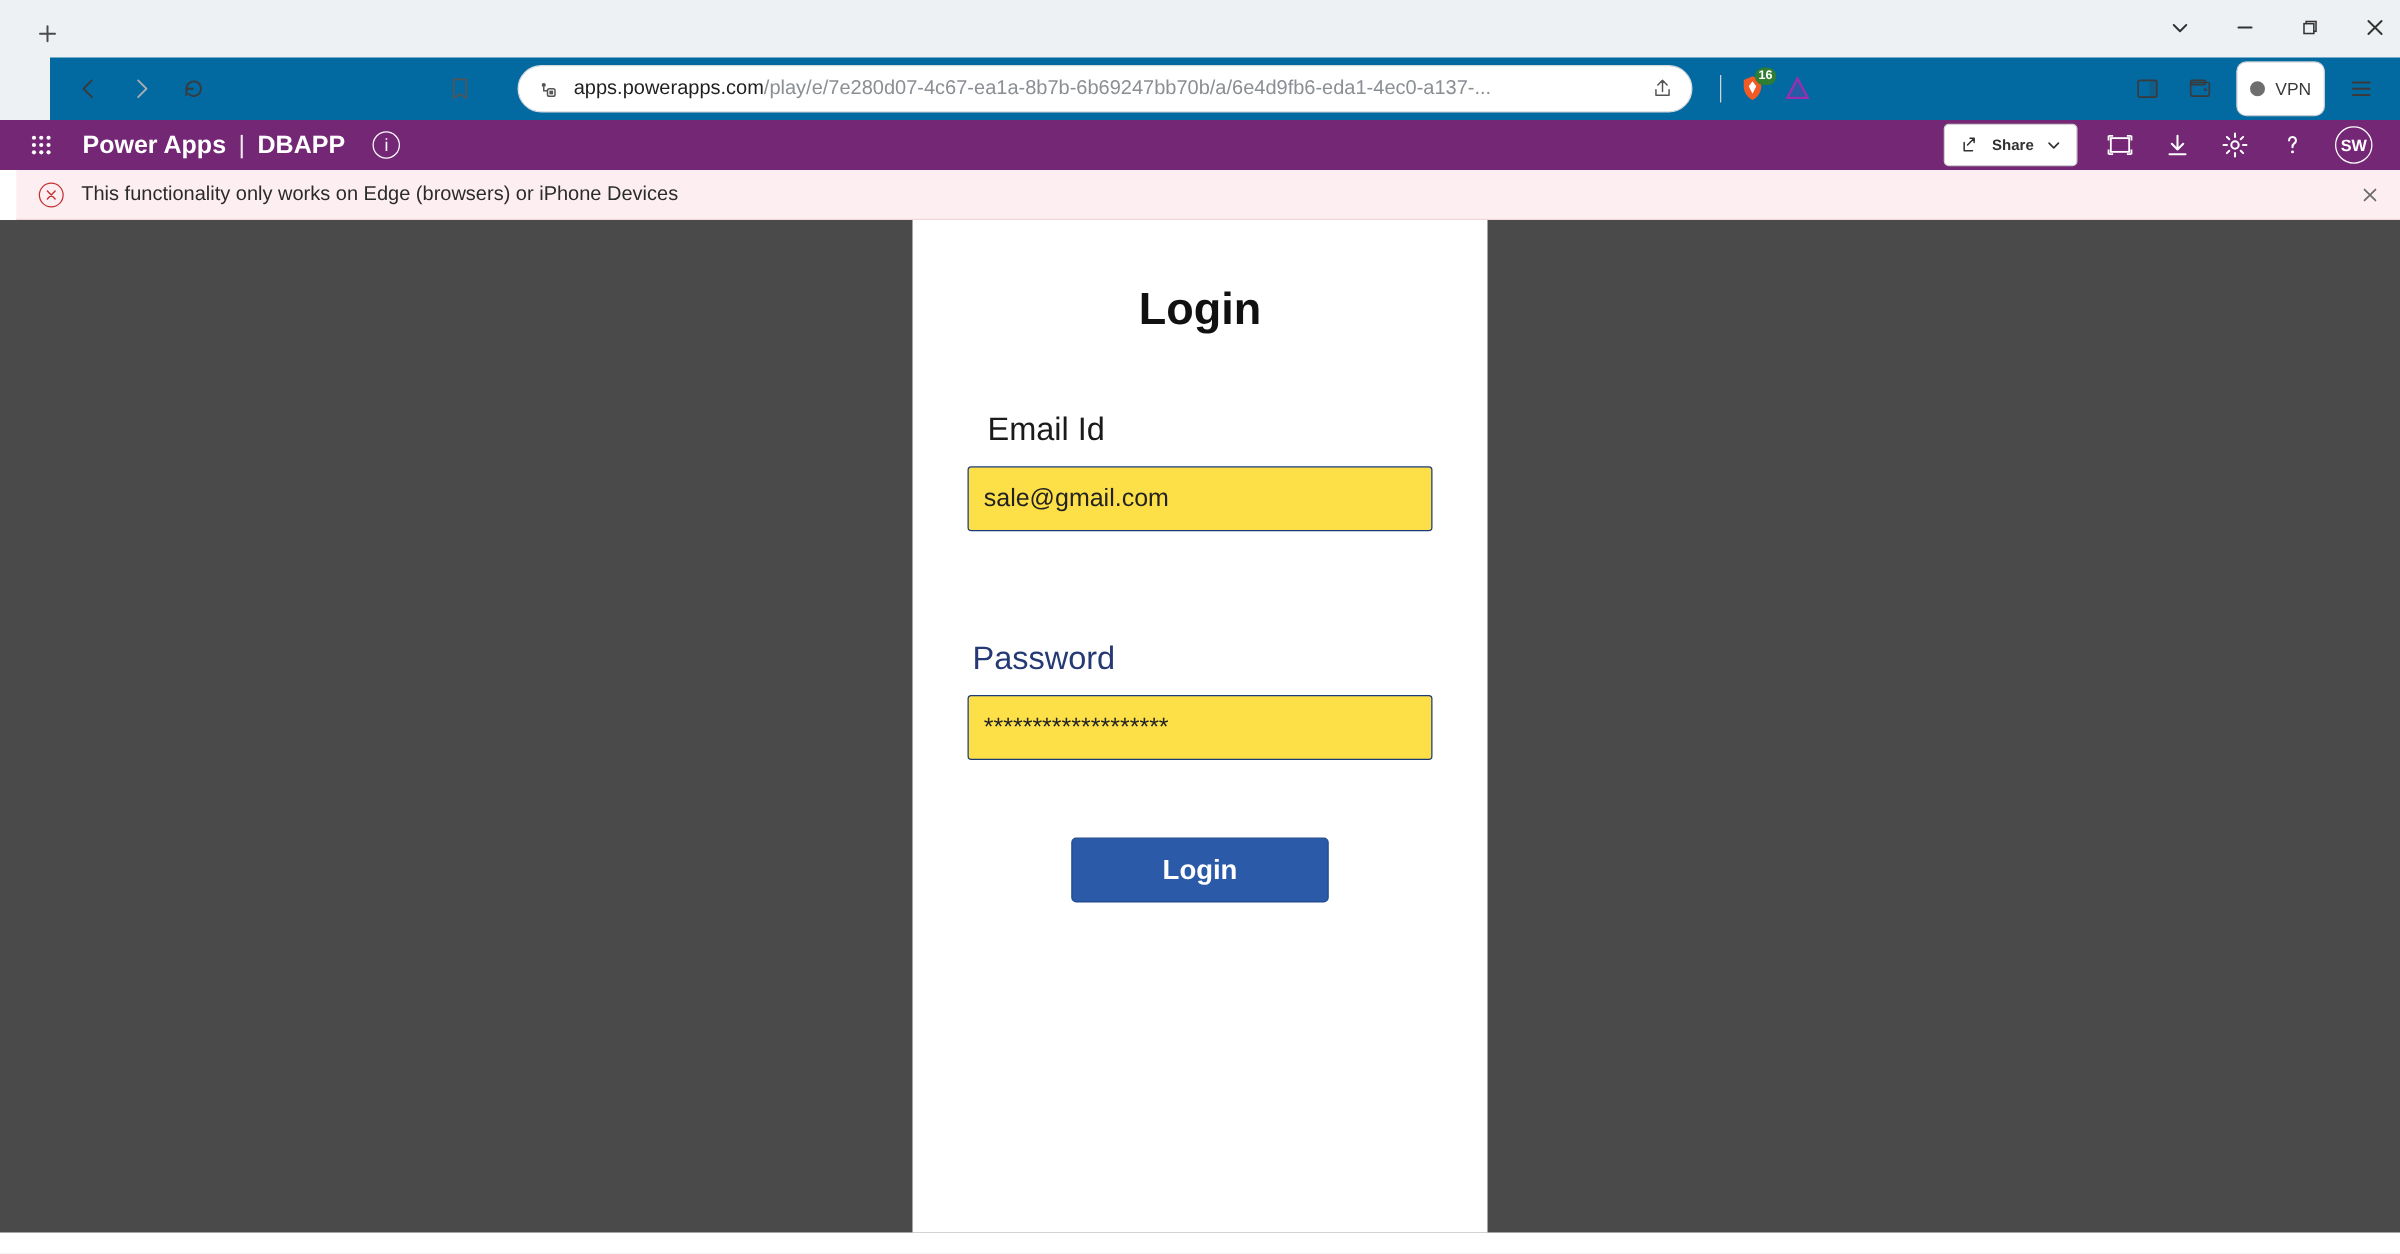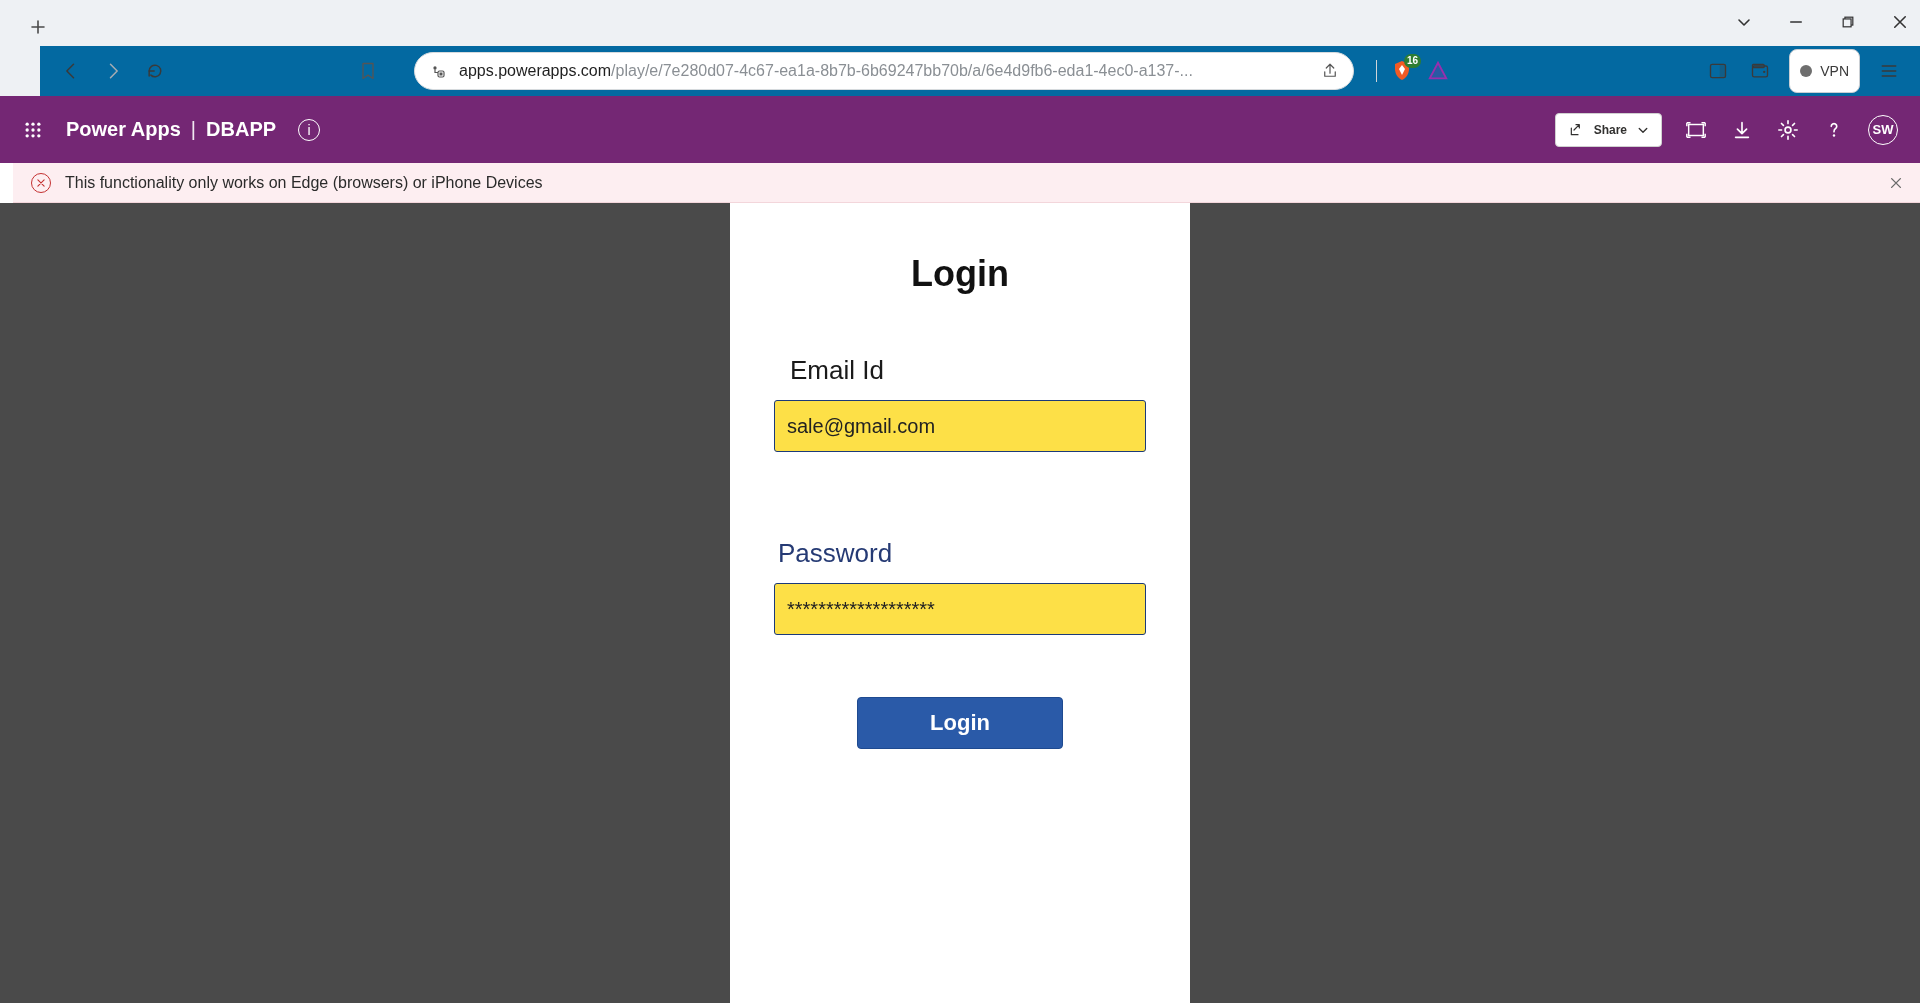--- a/index.html
+++ b/index.html
@@ -56,21 +56,21 @@
   .right-chrome { margin-left:auto; display:flex; align-items:center; gap:16px; }
   .right-chrome .icon-btn { width:26px; height:26px; display:flex; align-items:center; justify-content:center; color:#3a3a3a; }
   .vpn-pill {
     height:44px; border:1px solid #c9ced3; border-radius:8px; padding:0 10px; display:flex; align-items:center; gap:8px;
     color:#3a3a3a; font-size:14px; background:#fff;
   }
   .vpn-dot { width:12px; height:12px; border-radius:50%; background:#6e6e6e; }
 
   
   .pa-header {
-    height: 67px; background: #742774; color: #fff; display:flex; align-items:center; padding: 0 22px; gap: 22px;
+    height: 40px; background: #742774; color: #fff; display:flex; align-items:center; padding: 0 22px; gap: 22px;
     font-size: 20px;
   }
   .pa-header .waffle { width:22px; height:22px; display:flex; align-items:center; justify-content:center; cursor:pointer; }
   .pa-header .brand { font-weight: 700; display:flex; align-items:center; gap:10px; }
   .pa-header .brand .sep { font-weight:400; opacity:.9; }
   .pa-header .info { display:flex; align-items:center; justify-content:center; width:22px; height:22px; border:1.6px solid #fff; border-radius:50%; font-size:14px; line-height:1; cursor:pointer; }
   .pa-header .spacer { flex: 1 1 auto; }
   .share-btn {
     background:#fff; color:#323130; border:1px solid #d0d0d0; border-radius:4px; height:34px;
     padding: 0 12px; display:flex; align-items:center; gap:10px; font-size:12px; font-weight:600; cursor:pointer;

